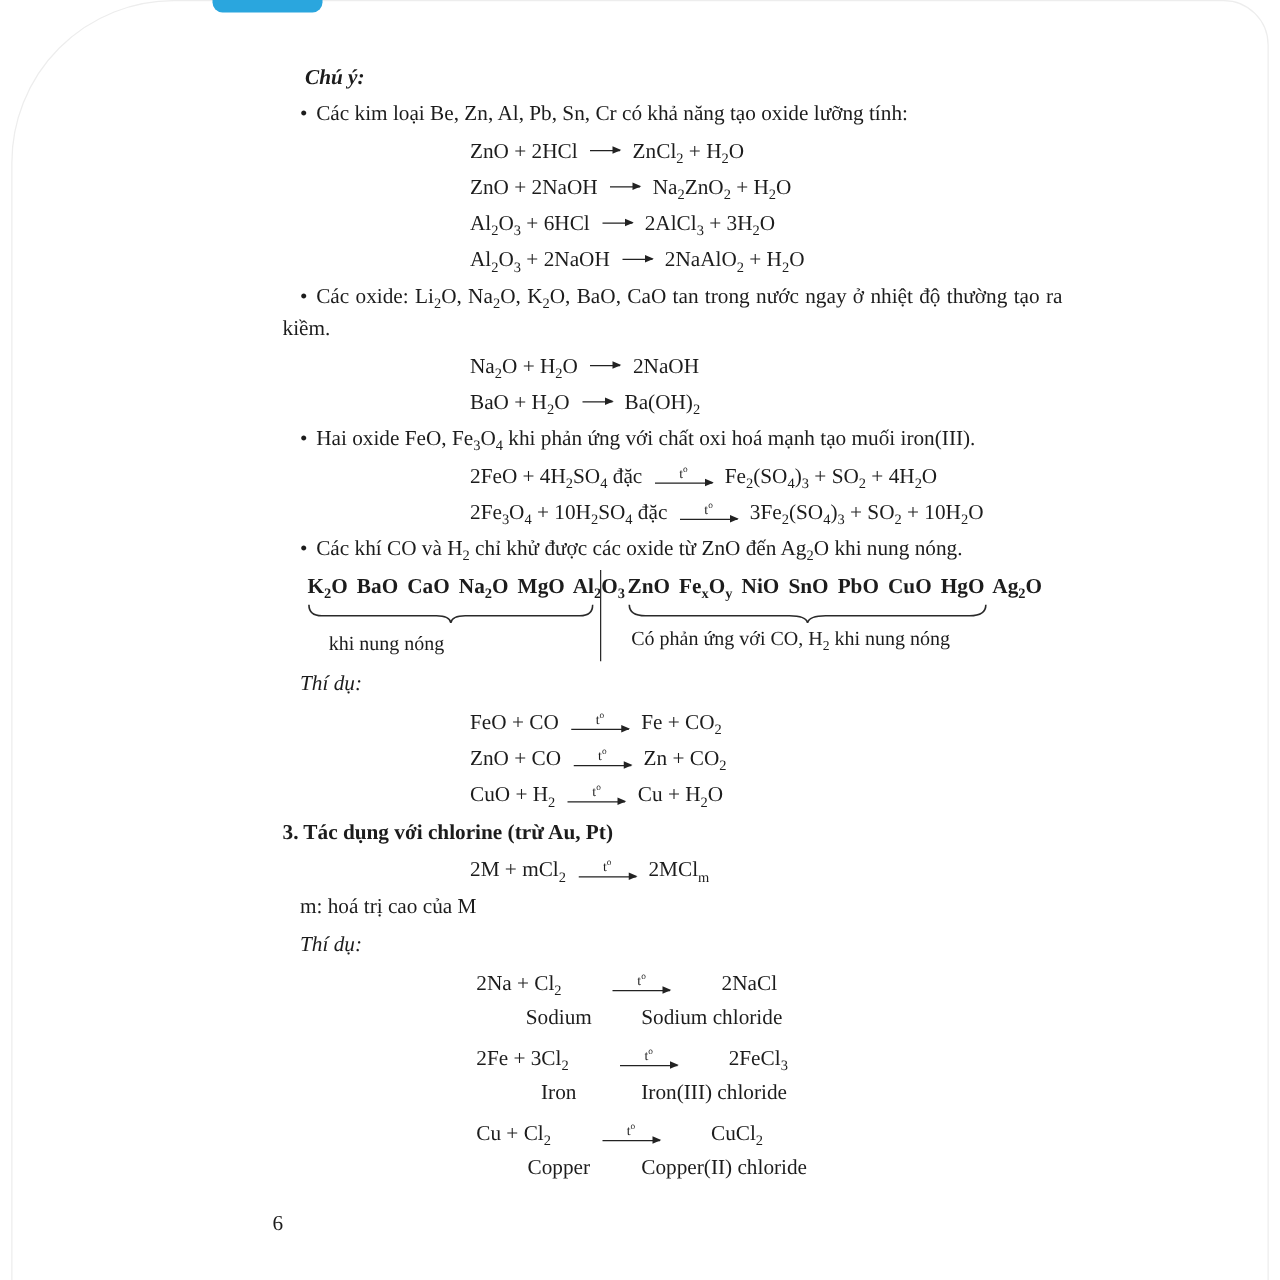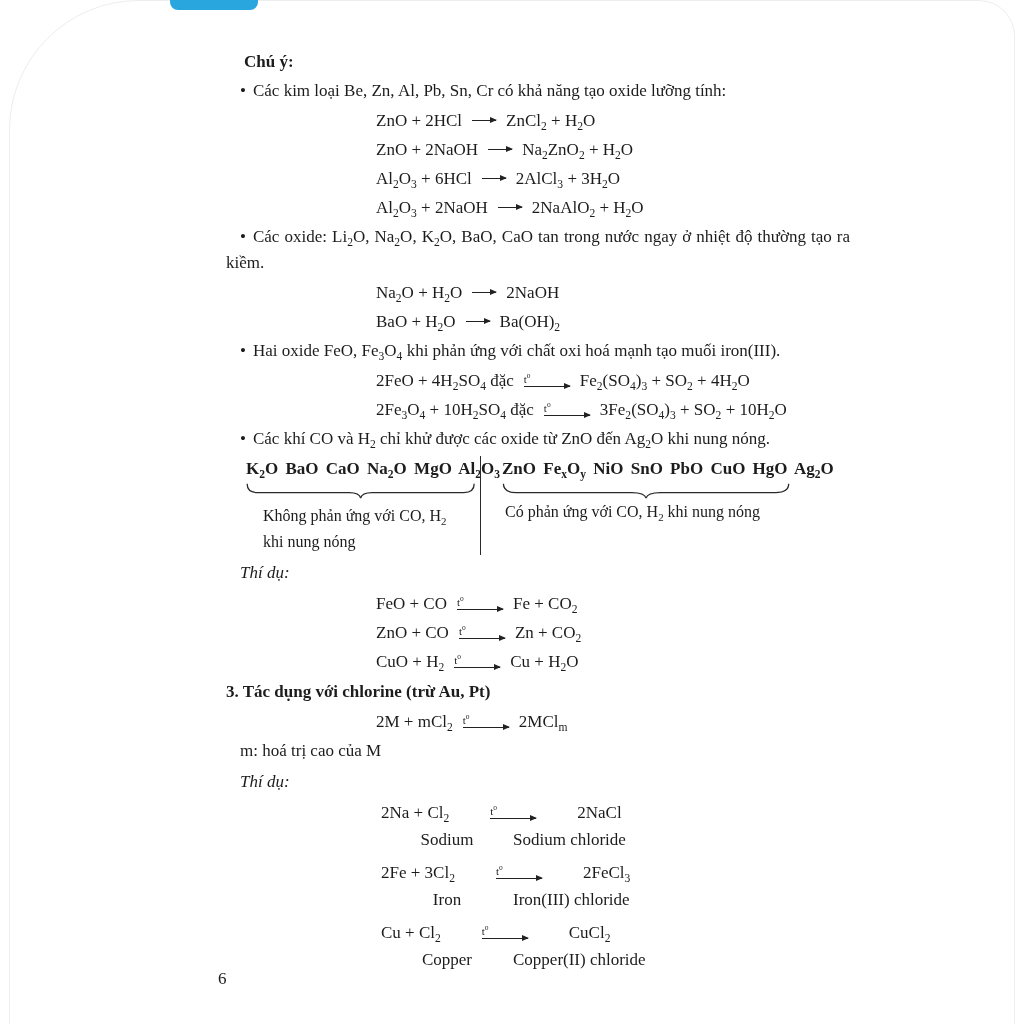--- a/index.html
+++ b/index.html
@@ -21,30 +21,30 @@
     background:#ffffff;
   }
   .banner-fragment {
     position:absolute; left:160px; top:-1px; width:88px; height:10px;
     background:#2aa6de;
     border-radius:0 0 8px 8px;
   }
   .content {
     position:absolute; left:216px; top:48px; width:624px;
   }
-  .note-title { font-weight:bold; margin-left:18px; margin-bottom:3px; }
+  .note-title { font-weight:bold; font-style:italic; margin-left:18px; margin-bottom:3px; }
   .bullet-line { text-align:justify; text-indent:14px; }
   .bullet { padding-right:7px; }
   .eqs { margin:2px 0; }
   .eq { display:flex; align-items:center; height:29px; margin-left:150px; white-space:nowrap; }
   .eq.ind-c { }
   .eq.ind-ex { margin-left:155px;gap:31px; }
   sub { font-size:68%; line-height:0; }
   sup { font-size:68%; line-height:0; }
-  .arrow { display:inline-flex; flex-direction:column; align-items:flex-start; margin:0 10px; }
+  .arrow { display:inline-flex; flex-direction:column; align-items:center; margin:0 10px; }
   .arrow .lbl { font-size:11px; line-height:11px; height:12px; }
   .arrow .shaft { position:relative; width:46px; height:1.4px; background:#222; }
   .arrow .shaft::after {
     content:""; position:absolute; right:-1px; top:50%; transform:translateY(-50%);
     width:0; height:0;
     border-left:7px solid #222; border-top:3.4px solid transparent; border-bottom:3.4px solid transparent;
   }
   .arrow.plain .shaft { width:24px; }
   .groups { display:flex; margin:4px 0 2px 20px; }
   .group-left { width:234px; }
@@ -147,21 +147,20 @@
 
       <p class="bullet-line"><span class="bullet">•</span><span>Các khí CO và H<sub>2</sub> chỉ khử được các oxide từ ZnO đến Ag<sub>2</sub>O khi nung nóng.</span></p>
 
       <div class="groups">
         <div class="group-left">
           <div class="gtext">K<sub>2</sub>O BaO CaO Na<sub>2</sub>O MgO Al<sub>2</sub>O<sub>3</sub></div>
           <svg class="brace" viewBox="0 0 200 20" preserveAspectRatio="none" aria-hidden="true">
             <path d="M1,1 Q1,12 10,12 L90,12 Q99,12 100,19 Q101,12 110,12 L190,12 Q199,12 199,1" fill="none" stroke="#2a2a2a" stroke-width="1.3" vector-effect="non-scaling-stroke"></path>
           </svg>
           <div class="gcap">
-            <div>Không phản ứng với CO, H<sub>2</sub></div>
             <div>khi nung nóng</div>
           </div>
         </div>
         <div class="group-right">
           <div class="gtext">ZnO Fe<sub>x</sub>O<sub>y</sub> NiO SnO PbO CuO HgO Ag<sub>2</sub>O</div>
           <svg class="brace" viewBox="0 0 200 20" preserveAspectRatio="none" aria-hidden="true">
             <path d="M1,1 Q1,12 10,12 L90,12 Q99,12 100,19 Q101,12 110,12 L190,12 Q199,12 199,1" fill="none" stroke="#2a2a2a" stroke-width="1.3" vector-effect="non-scaling-stroke"></path>
           </svg>
           <div class="gcap">
             <div>Có phản ứng với CO, H<sub>2</sub> khi nung nóng</div>

